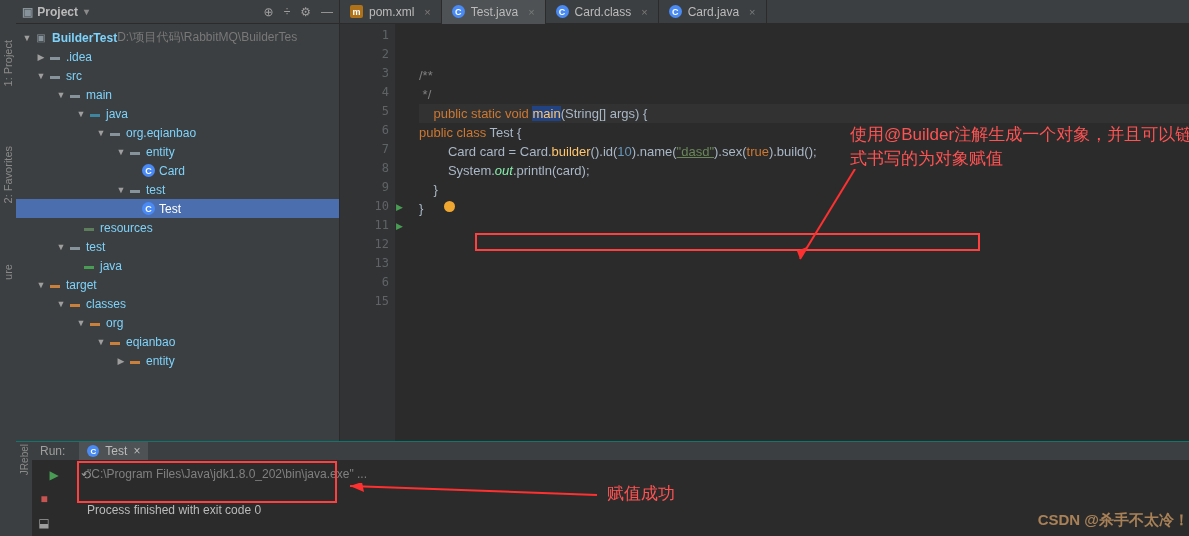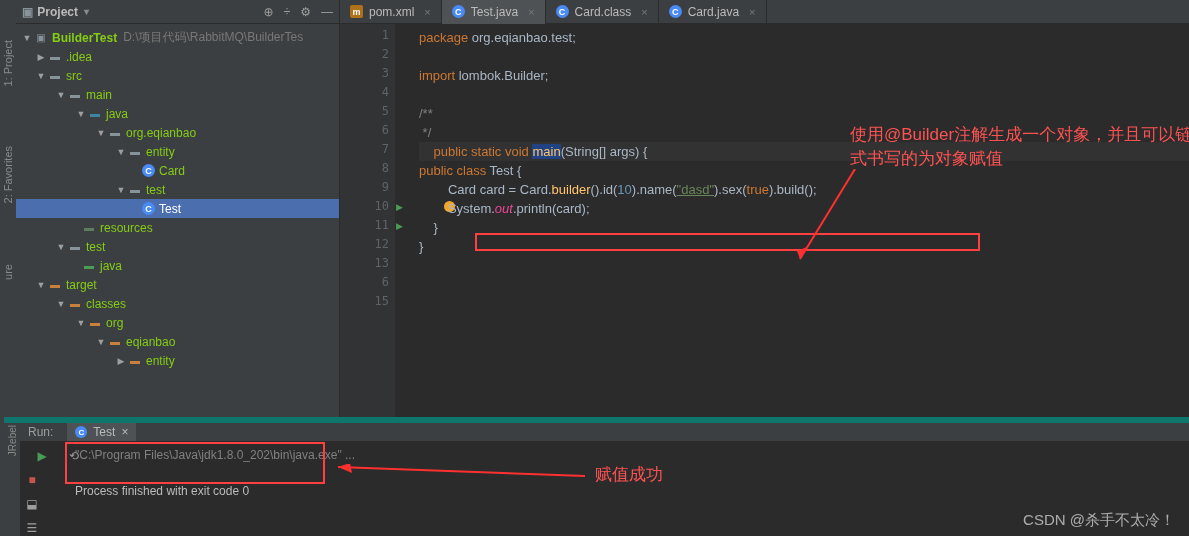--- a/index.html
+++ b/index.html
@@ -14,56 +14,56 @@
 .tree { flex:1; overflow:auto; padding-top:4px; }
 .tree-row { display:flex; align-items:center; height:19px; padding-left:6px; cursor:pointer; white-space:nowrap; }
 .tree-row.selected { background:#4b6eaf; color:#fff; }
 .arrow { width:10px; color:#9e9e9e; font-size:9px; display:inline-block; text-align:center; }
 .ico { width:14px; height:14px; margin:0 4px 0 2px; display:inline-flex; align-items:center; justify-content:center; font-size:10px; }
 .ico.folder { color:#87939a; }
 .ico.folder-src { color:#3e86a0; }
 .ico.folder-tgt { color:#c9803c; }
 .ico.class { background:#4a8af4; color:#fff; border-radius:50%; width:13px; height:13px; font-size:9px; font-weight:bold; }
 .ico.proj { color:#87939a; }
-.tree-label { color:#84cc16; }
+.tree-label { color:#7dd3fc; }
 .tree-label.dim { color:#787878; }
 .main { flex:1; display:flex; flex-direction:column; background:#2b2b2b; min-width:0; }
 .tabs { height:24px; background:#3c3f41; display:flex; align-items:center; border-bottom:1px solid #2b2b2b; }
 .tab { height:24px; padding:0 10px; display:flex; align-items:center; gap:6px; color:#bbbbbb; border-right:1px solid #2b2b2b; cursor:pointer; font-size:12px; }
 .tab.active { background:#4e5254; }
 .tab-ico { width:13px; height:13px; display:inline-flex; align-items:center; justify-content:center; border-radius:2px; font-size:9px; font-weight:bold; color:#fff; }
 .tab-ico.m { background:#b07219; }
 .tab-ico.c { background:#4a8af4; border-radius:50%; }
 .tab .x { color:#7a7a7a; font-size:11px; margin-left:4px; }
 .editor-wrap { flex:1; display:flex; position:relative; overflow:hidden; }
 .gutter { width:55px; background:#313335; padding:4px 6px 4px 0; text-align:right; position:relative; }
 .ln { height:19px; color:#606366; font-family:Consolas,monospace; font-size:12px; position:relative; }
 .ln .run-icon { position:absolute; right:-14px; top:3px; color:#499c54; font-size:9px; }
 .ln .bulb { position:absolute; right:-66px; top:2px; background:#f0a732; width:11px; height:11px; border-radius:50%; }
 .code { flex:1; padding:4px 0 4px 24px; font-family:Consolas,monospace; font-size:13px; position:relative; line-height:19px; }
 .cline { height:19px; white-space:pre; }
 .cline.hl { background:#323232; }
-.kw { color:#cc7832; } .cmt { color:#808080; } .cmt-tag { color:#629755; font-style:italic; } .typ { color:#a9b7c6; } .fn { color:#ffc66d; } .fld { color:#ec4899; font-style:italic; } .num { color:#6897bb; } .pkg { color:#a9b7c6; }
+.kw { color:#cc7832; } .cmt { color:#808080; } .cmt-tag { color:#629755; font-style:italic; } .typ { color:#a9b7c6; } .fn { color:#ffc66d; } .fld { color:#86efac; font-style:italic; } .num { color:#6897bb; } .pkg { color:#a9b7c6; }
 .main-sel { background:#214283; }
 .code a { color:#6a8759; text-decoration:underline; }
 .red-box { border:2px solid #ff4040; position:absolute; pointer-events:none; }
 .annot { position:absolute; color:#ff5252; font-size:17px; font-family:"Microsoft YaHei",sans-serif; }
 .breadcrumb { height:22px; background:#3c3f41; display:flex; align-items:center; padding:0 20px; color:#9e9e9e; font-size:12px; gap:8px; border-top:1px solid #2b2b2b; }
-.run-panel { position:absolute; bottom:0; left:4px; right:0; height:119px; background:#2b2b2b; border-top:6px solid #0f766e; display:flex; }
+.run-panel { position:absolute; bottom:0; left:16px; right:0; height:95px; background:#2b2b2b; border-top:1px solid #0f766e; display:flex; }
 .run-gutter { width:16px; background:#3c3f41; display:flex; flex-direction:column; align-items:center; padding-top:2px; }
 .run-left { width:45px; display:flex; flex-direction:column; padding:4px 2px; gap:4px; align-items:flex-start; }
 .run-left .rbtn { width:20px; height:20px; display:flex; align-items:center; justify-content:center; color:#9e9e9e; cursor:pointer; font-size:12px; }
 .run-left .rbtn:first-child { width:40px; }
 .run-main { flex:1; display:flex; flex-direction:column; }
 .run-header { height:22px; display:flex; align-items:center; padding:0 8px; background:#3c3f41; border-bottom:1px solid #2b2b2b; }
 .run-header .rh-label { color:#9e9e9e; margin-right:14px; }
 .run-header .rh-tab { background:#4e5254; padding:2px 8px; color:#bbbbbb; display:flex; align-items:center; gap:6px; }
 .console { flex:1; padding:4px 10px; font-family:Consolas,monospace; font-size:12px; color:#bbbbbb; line-height:18px; position:relative; }
 .console .cl { height:18px; white-space:pre; }
-.watermark { position:absolute; bottom:6px; right:14px; color:#ffffff; font-size:15px; opacity:0.6; }
+.watermark { position:absolute; bottom:6px; right:0; color:#fdba74; font-size:15px; opacity:0.6;font-weight:bold; }
 </style>
 </head>
 <body>
 
 <div class="top">
   <div class="left-gutter">
     <span>1: Project</span>
     <span>2: Favorites</span>
     <span>ure</span>
   </div>
@@ -80,21 +80,21 @@
         <span>÷</span>
         <span>⚙</span>
         <span>—</span>
       </div>
     </div>
     <div class="tree">
       <div class="tree-row" style="padding-left:6px">
           <span class="arrow">▼</span>
           <span class="ico proj">▣</span>
           <span class="tree-label" style="font-weight:bold">BuilderTest</span>
-          <span class="tree-label dim" style="margin-left:6px">D:\项目代码\RabbitMQ\BuilderTes</span>
+          <span class="tree-label dim" style="">D:\项目代码\RabbitMQ\BuilderTes</span>
         </div>
       <div class="tree-row" style="padding-left:20px">
           <span class="arrow">▶</span>
           <span class="ico folder">▬</span>
           <span class="tree-label">.idea</span>
         </div>
       <div class="tree-row" style="padding-left:20px">
           <span class="arrow">▼</span>
           <span class="ico folder">▬</span>
           <span class="tree-label">src</span>
@@ -208,23 +208,21 @@
           <div class="ln">8</div>
           <div class="ln">9</div>
         <div class="ln">10<span class="run-icon">▶</span><span class="bulb"></span></div>
         <div class="ln">11<span class="run-icon">▶</span></div>
         <div class="ln">12</div>
           <div class="ln">13</div>
           <div class="ln">6</div>
           <div class="ln">15</div>
       </div>
       <div class="code">
-        <div class="cline"><span class="kw">package </span><span class="pkg">org.eqianbao.test;</span></div>
         <div class="cline"></div>
-        <div class="cline"><span class="kw">import </span><span class="pkg">lombok.Builder;</span></div>
         <div class="cline"></div>
         <div class="cline"><span class="cmt">/**</span></div>
         <div class="cline"><span class="cmt"> */</span></div>
         <div class="cline hl"><span class="kw">    public static void </span><span class="fn main-sel">main</span><span class="typ">(String[] args) {</span></div>
         <div class="cline"><span class="kw">public class </span><span class="typ">Test {</span></div>
         <div class="cline"><span class="typ">        Card card = Card.</span><span class="fn" style="">builder</span><span class="typ">().id(</span><span class="num">10</span><span class="typ">).name(</span><a>"dasd"</a><span class="typ">).sex(</span><span class="kw">true</span><span class="typ">).build();</span></div>
         <div class="cline"><span class="typ">        System.</span><span class="fld">out</span><span class="typ">.println(card);</span></div>
         <div class="cline"><span class="typ">    }</span></div>
         <div class="cline"><span class="typ">}</span></div>
 

